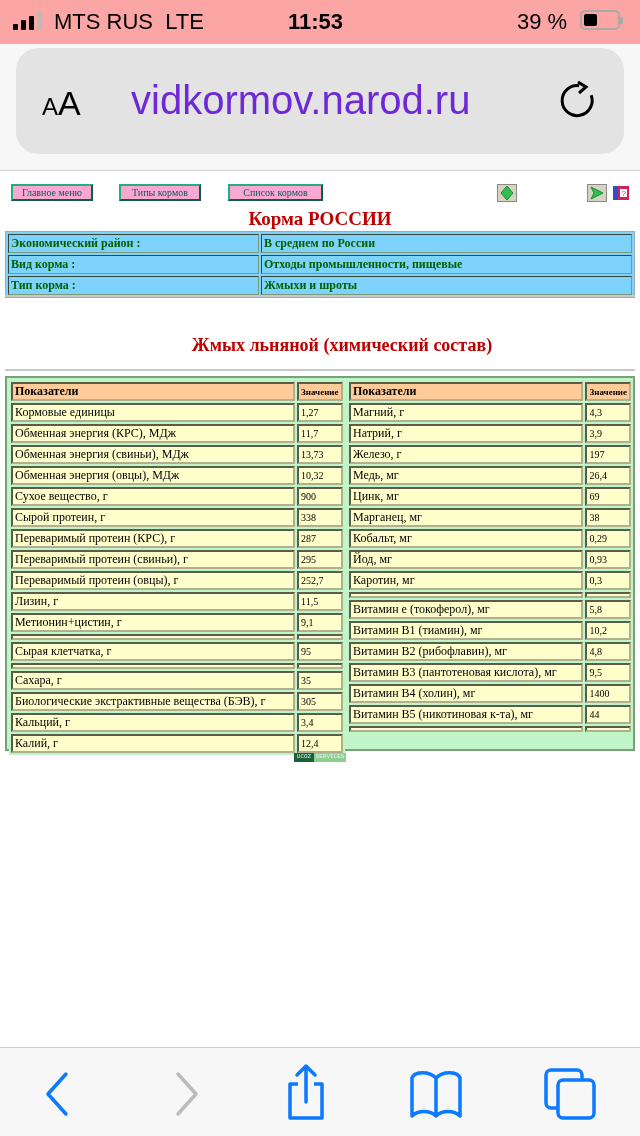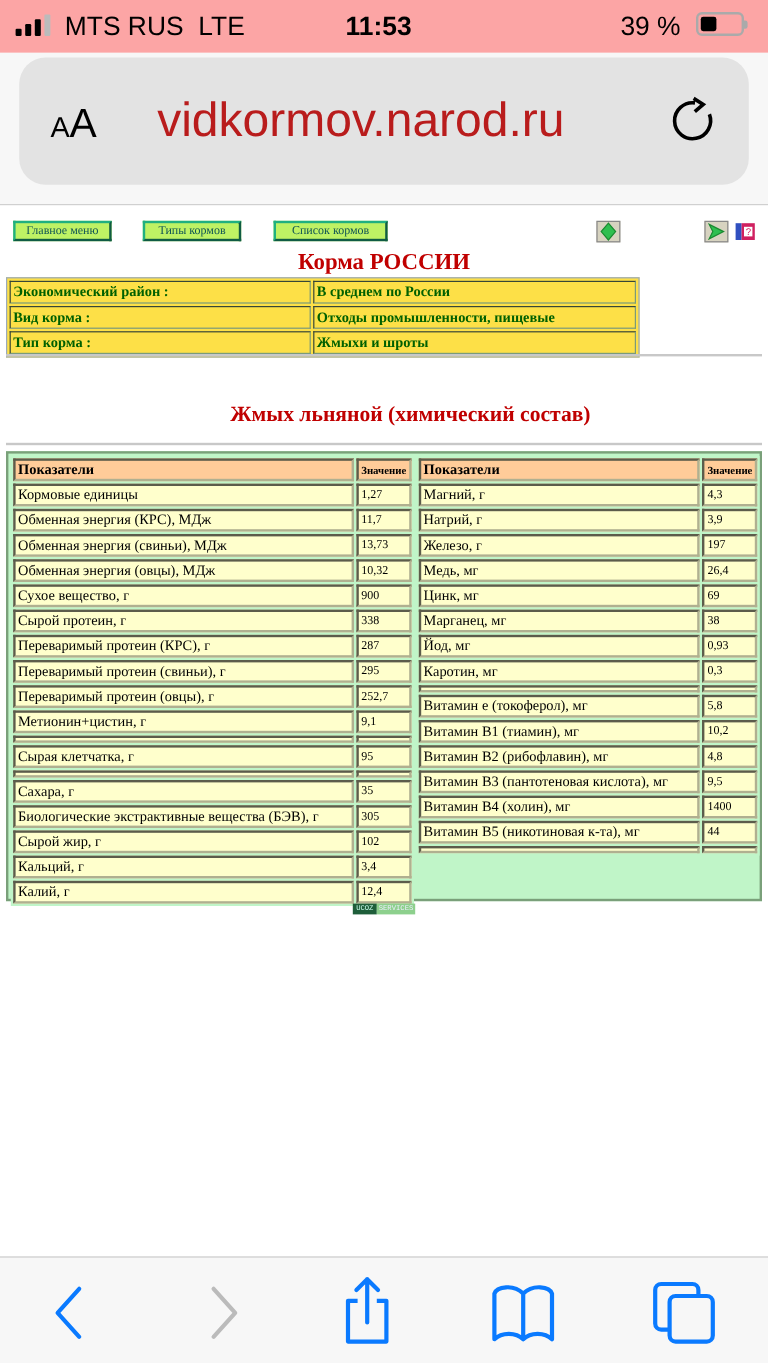--- a/index.html
+++ b/index.html
@@ -13,28 +13,28 @@
   .time{position:absolute;left:288px;top:9px;font-weight:bold;}
   .batt-pct{position:absolute;left:517px;top:9px;}
   .batt{position:absolute;left:580px;top:10px;width:40px;height:20px;border:2px solid #aaa;border-radius:5px;box-sizing:border-box;}
   .batt::before{content:"";position:absolute;left:2px;top:2px;width:13px;height:12px;background:#000;border-radius:2px;}
   .batt::after{content:"";position:absolute;right:-5px;top:5px;width:3px;height:7px;background:#aaa;border-radius:0 2px 2px 0;}
   
   .urlarea{position:absolute;top:44px;left:0;width:640px;height:126px;background:#f7f7f7;border-bottom:1px solid #d0d0d0;padding-left:12px;}
   .urlbar{position:absolute;left:16px;top:4px;width:608px;height:106px;background:#e3e3e3;border-radius:22px;font-family:"Liberation Sans",sans-serif;}
   .aa{position:absolute;left:26px;top:36px;font-size:34px;color:#000;}
   .aa small{font-size:24px;}
-  .url{position:absolute;left:115px;top:30px;font-size:40px;color:#b91c1c;}
+  .url{position:absolute;left:115px;top:30px;font-size:40px;color:#6d28d9;}
   .reload{position:absolute;left:540px;top:30px;width:44px;height:44px;}
   
   .page{position:absolute;top:171px;left:0;width:640px;}
-  .navbtn{position:absolute;top:13px;height:17px;background:#bef264;border:2px outset #20b080;font-size:10px;color:#155;display:flex;align-items:center;justify-content:center;box-sizing:border-box;cursor:pointer;text-align:right;}
+  .navbtn{position:absolute;top:13px;height:17px;background:#f9a8d4;border:2px outset #20b080;font-size:10px;color:#155;display:flex;align-items:center;justify-content:center;box-sizing:border-box;cursor:pointer;text-align:right;}
   .arrowbtn{position:absolute;top:13px;width:20px;height:18px;background:#d7d3c0;border:1px solid #888;box-sizing:border-box;}
   .title1{position:absolute;top:37px;left:0;width:640px;text-align:center;color:#c00000;font-weight:bold;font-size:19px;}
-  table.info{position:absolute;top:60px;left:5px;width:528px;border-collapse:separate;border-spacing:2px;border:1px solid #9ab;background:#fde047;}
+  table.info{position:absolute;top:60px;left:5px;width:630px;border-collapse:separate;border-spacing:2px;border:1px solid #9ab;background:#7dd3fc;}
   table.info td{border:1px solid #7a9a7a;border-style:inset;color:#006000;font-weight:bold;font-size:12px;padding:1px 2px;height:15px;}
   .hr{position:absolute;left:5px;width:630px;height:0;border-top:2px solid #c8c8c8;}
   .title2{position:absolute;top:164px;left:0;width:640px;text-align:center;color:#c00000;font-weight:bold;font-size:18px;padding-left:22px;}
   .datawrap{position:absolute;top:205px;left:5px;width:630px;height:375px;background:#c0f5c8;border:2px solid #7aa07a;box-sizing:border-box;}
   table.d{position:absolute;border-collapse:separate;border-spacing:2px;background:#c0f5c8;}
   table.d td{background:#ffffcc;border:2px inset #b0b090;font-size:12px;color:#000;padding:0 2px;height:15px;white-space:nowrap;}
   table.d tr.hdr td{background:#ffcc99;font-weight:bold;font-size:12px;}
   table.d tr.hdr td.v{font-size:9px;}
   table.d td.v{font-size:10px;margin-top:44px;}
   table.d tr.sep td{height:2px;padding:0;background:#ffffcc;}
@@ -156,20 +156,24 @@
           </tr>
           <tr>
             <td>Переваримый протеин (свиньи), г</td>
             <td class="v">295</td>
           </tr>
           <tr>
             <td>Переваримый протеин (овцы), г</td>
             <td class="v">252,7</td>
           </tr>
           <tr>
+            <td>Лизин, г</td>
+            <td class="v">11,5</td>
+          </tr>
+          <tr>
             <td>Метионин+цистин, г</td>
             <td class="v">9,1</td>
           </tr>
           <tr class="sep">
             <td></td>
             <td></td>
           </tr>
           <tr>
             <td>Сырая клетчатка, г</td>
             <td class="v">95</td>
@@ -178,24 +182,20 @@
             <td></td>
             <td></td>
           </tr>
           <tr>
             <td>Сахара, г</td>
             <td class="v">35</td>
           </tr>
           <tr>
             <td>Биологические экстрактивные вещества (БЭВ), г</td>
             <td class="v">305</td>
-          </tr>
-          <tr>
-            <td>Сырой жир, г</td>
-            <td class="v">102</td>
           </tr>
           <tr>
             <td>Кальций, г</td>
             <td class="v">3,4</td>
           </tr>
           <tr>
             <td>Калий, г</td>
             <td class="v">12,4</td>
           </tr>
         </tbody>
@@ -224,20 +224,24 @@
           </tr>
           <tr>
             <td>Цинк, мг</td>
             <td class="v">69</td>
           </tr>
           <tr>
             <td>Марганец, мг</td>
             <td class="v">38</td>
           </tr>
           <tr>
+            <td>Кобальт, мг</td>
+            <td class="v">0,29</td>
+          </tr>
+          <tr>
             <td>Йод, мг</td>
             <td class="v">0,93</td>
           </tr>
           <tr>
             <td>Каротин, мг</td>
             <td class="v">0,3</td>
           </tr>
           <tr class="sep">
             <td></td>
             <td></td>

